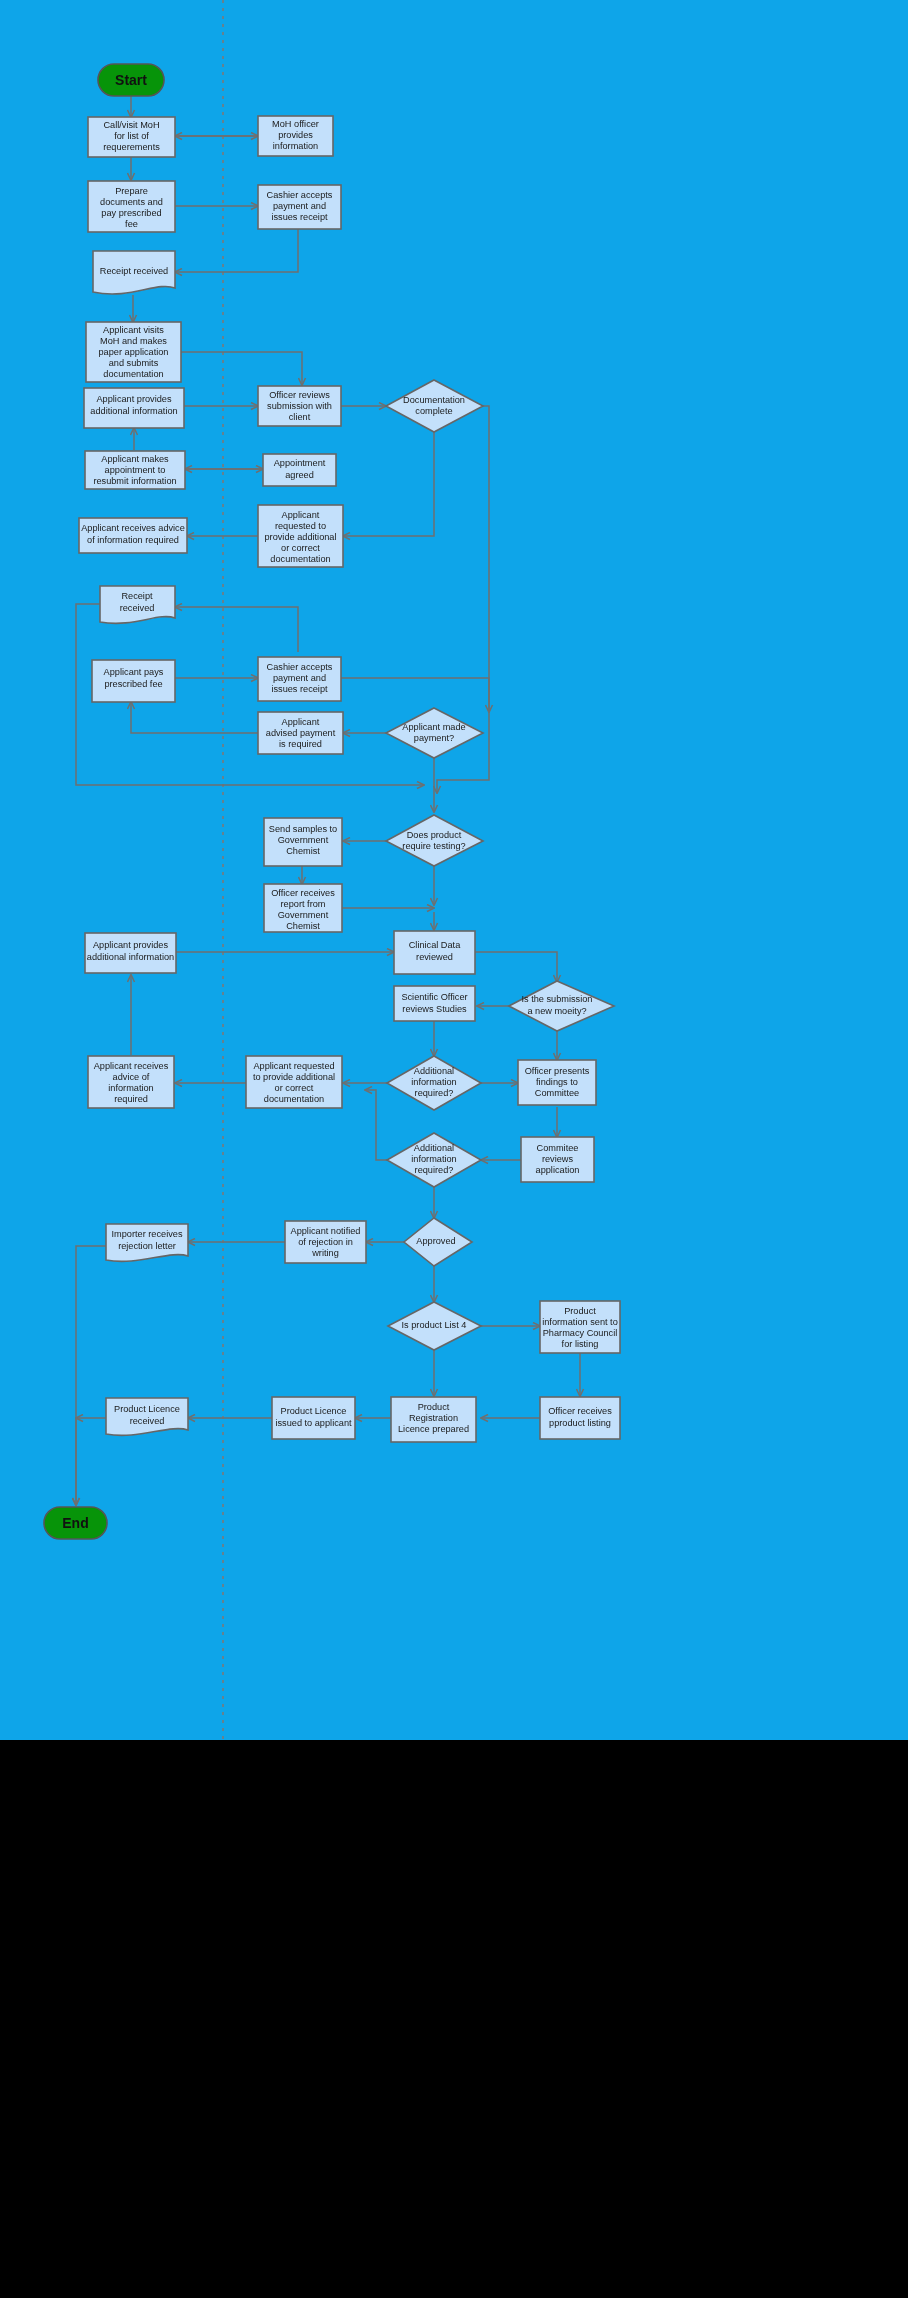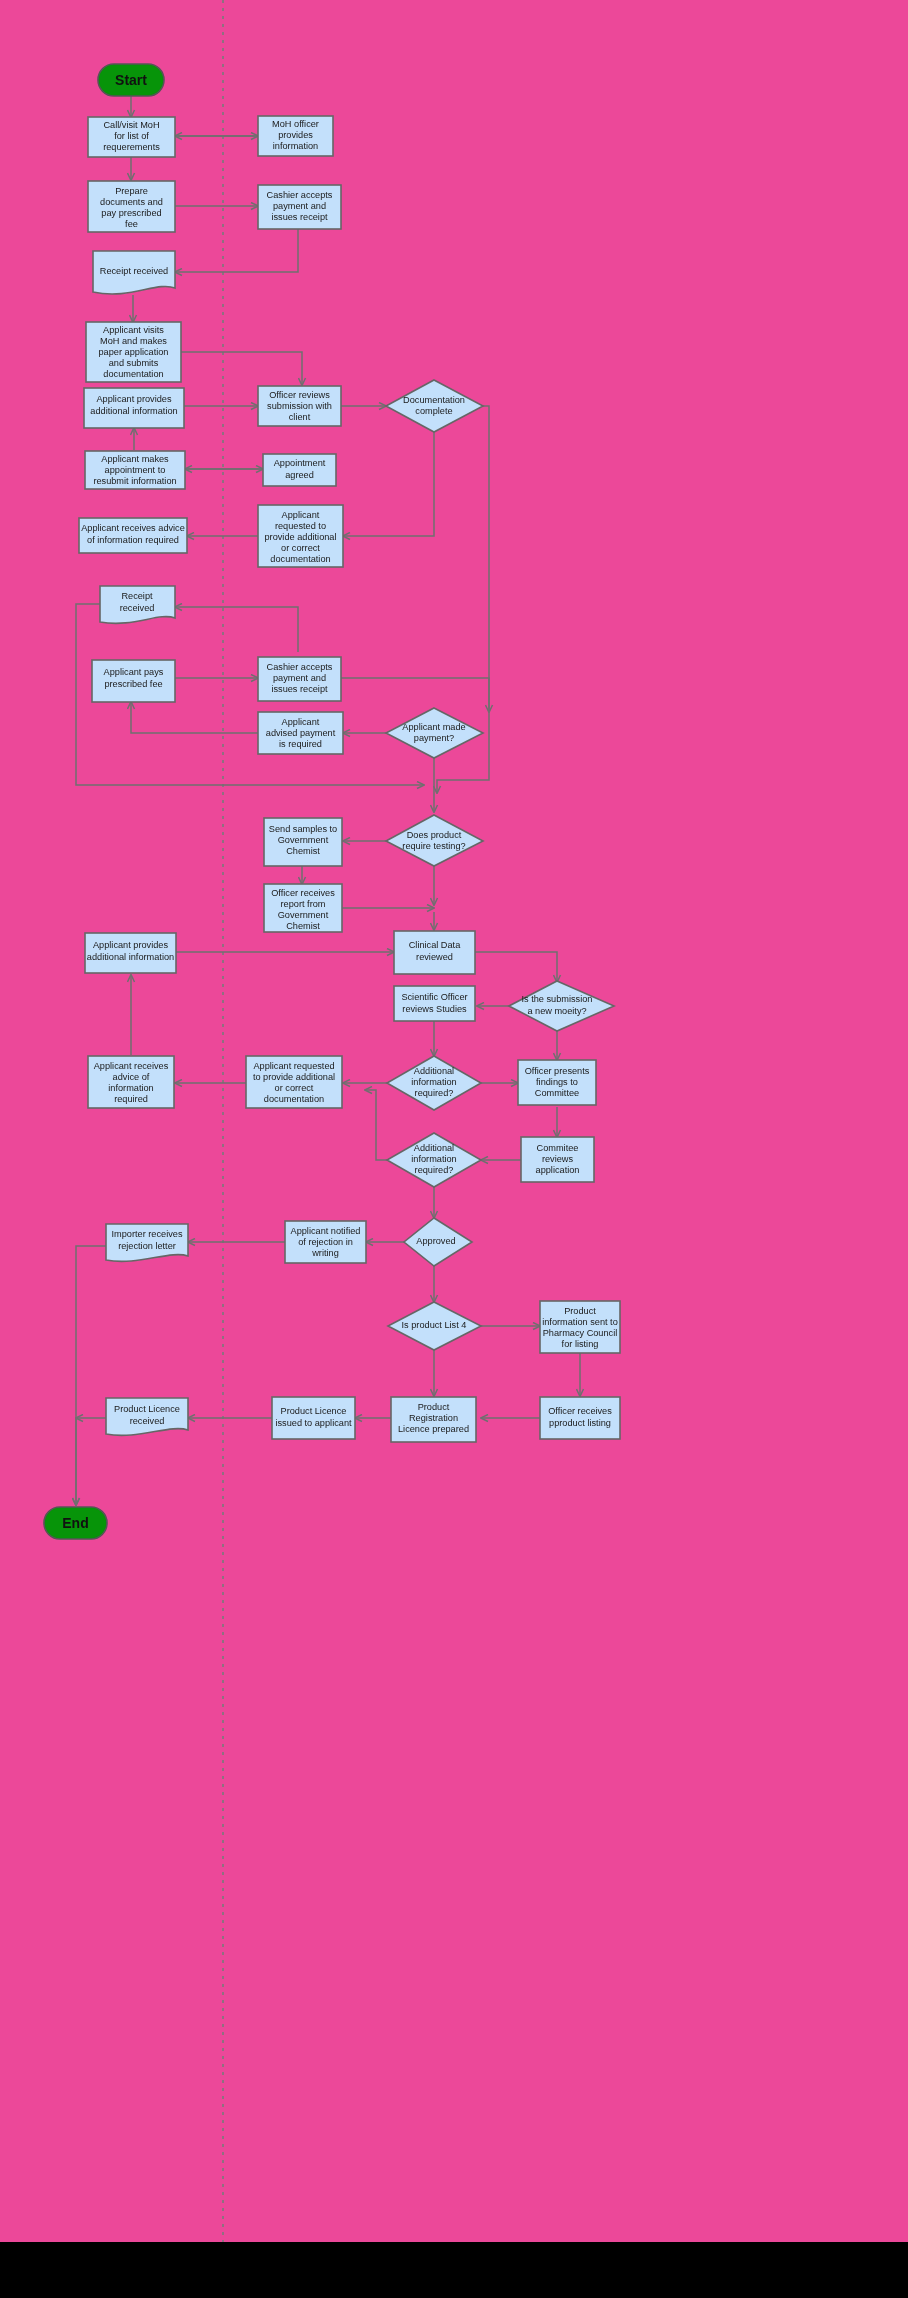--- a/index.html
+++ b/index.html
@@ -3,22 +3,22 @@
 <meta charset="utf-8">
 <style>
   html, body {
     margin: 0;
     padding: 0;
     background: #000000;
   }
   #canvas {
     position: relative;
     width: 908px;
-    height: 2242px;
-    background: #ec4899;
+    height: 1740px;
+    background: #0ea5e9;
     overflow: hidden;
   }
   svg#flow {
     position: absolute;
     top: 0; left: 0;
     width: 908px;
     height: 2298px;
   }
   .node-text {
     font-family: "Liberation Sans", sans-serif;

